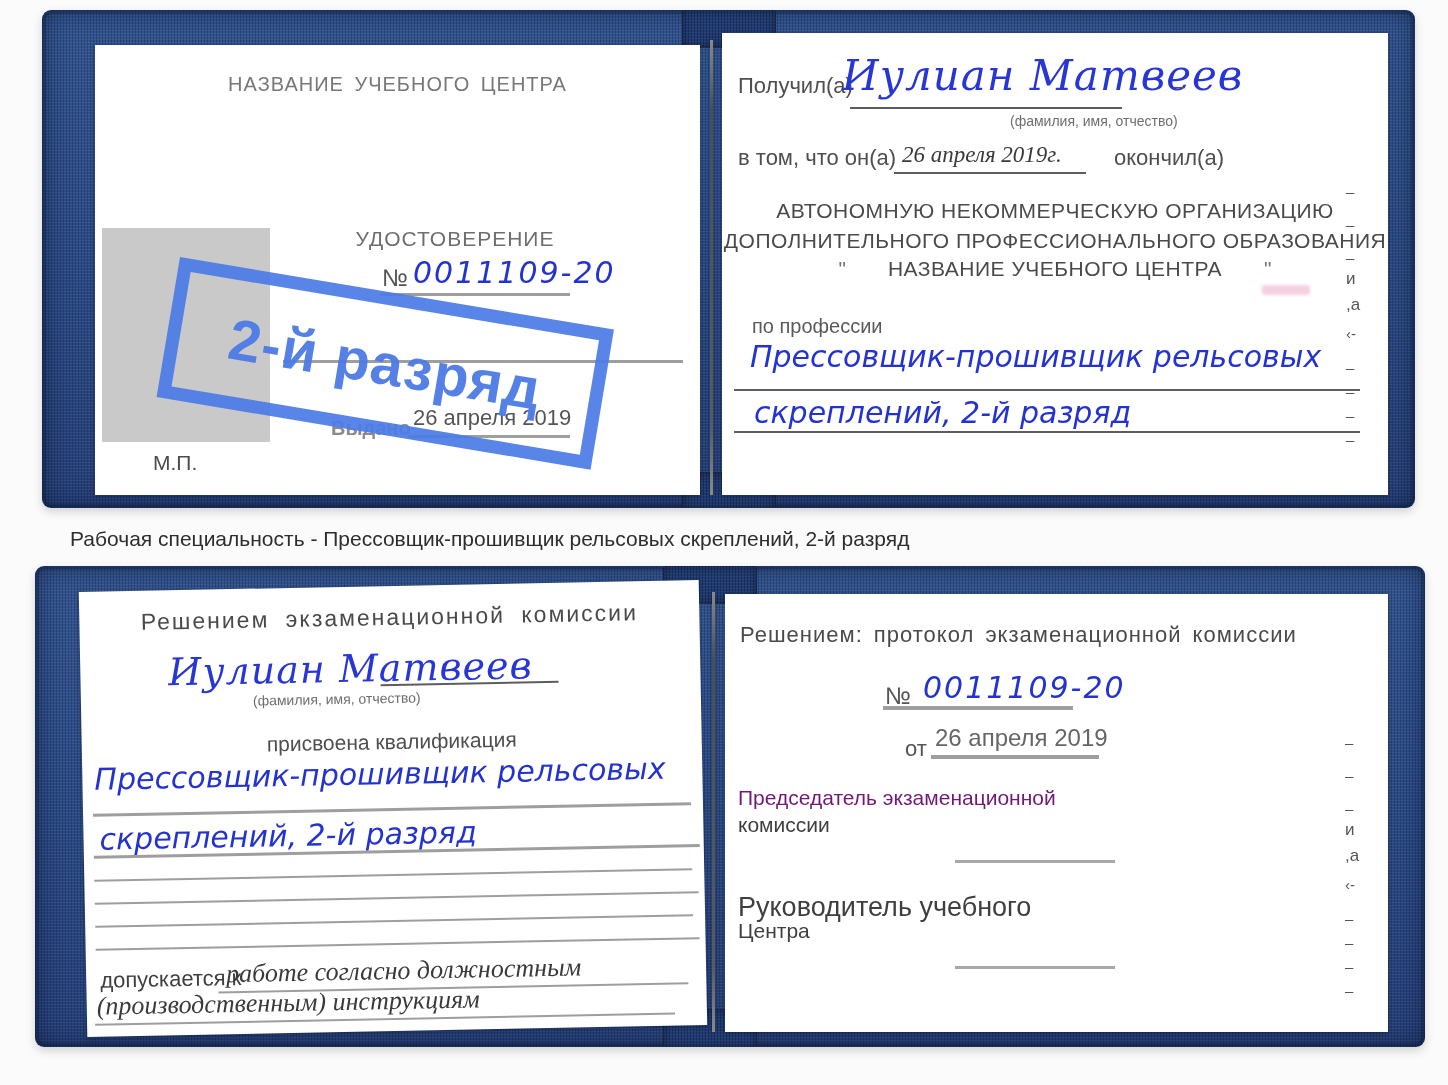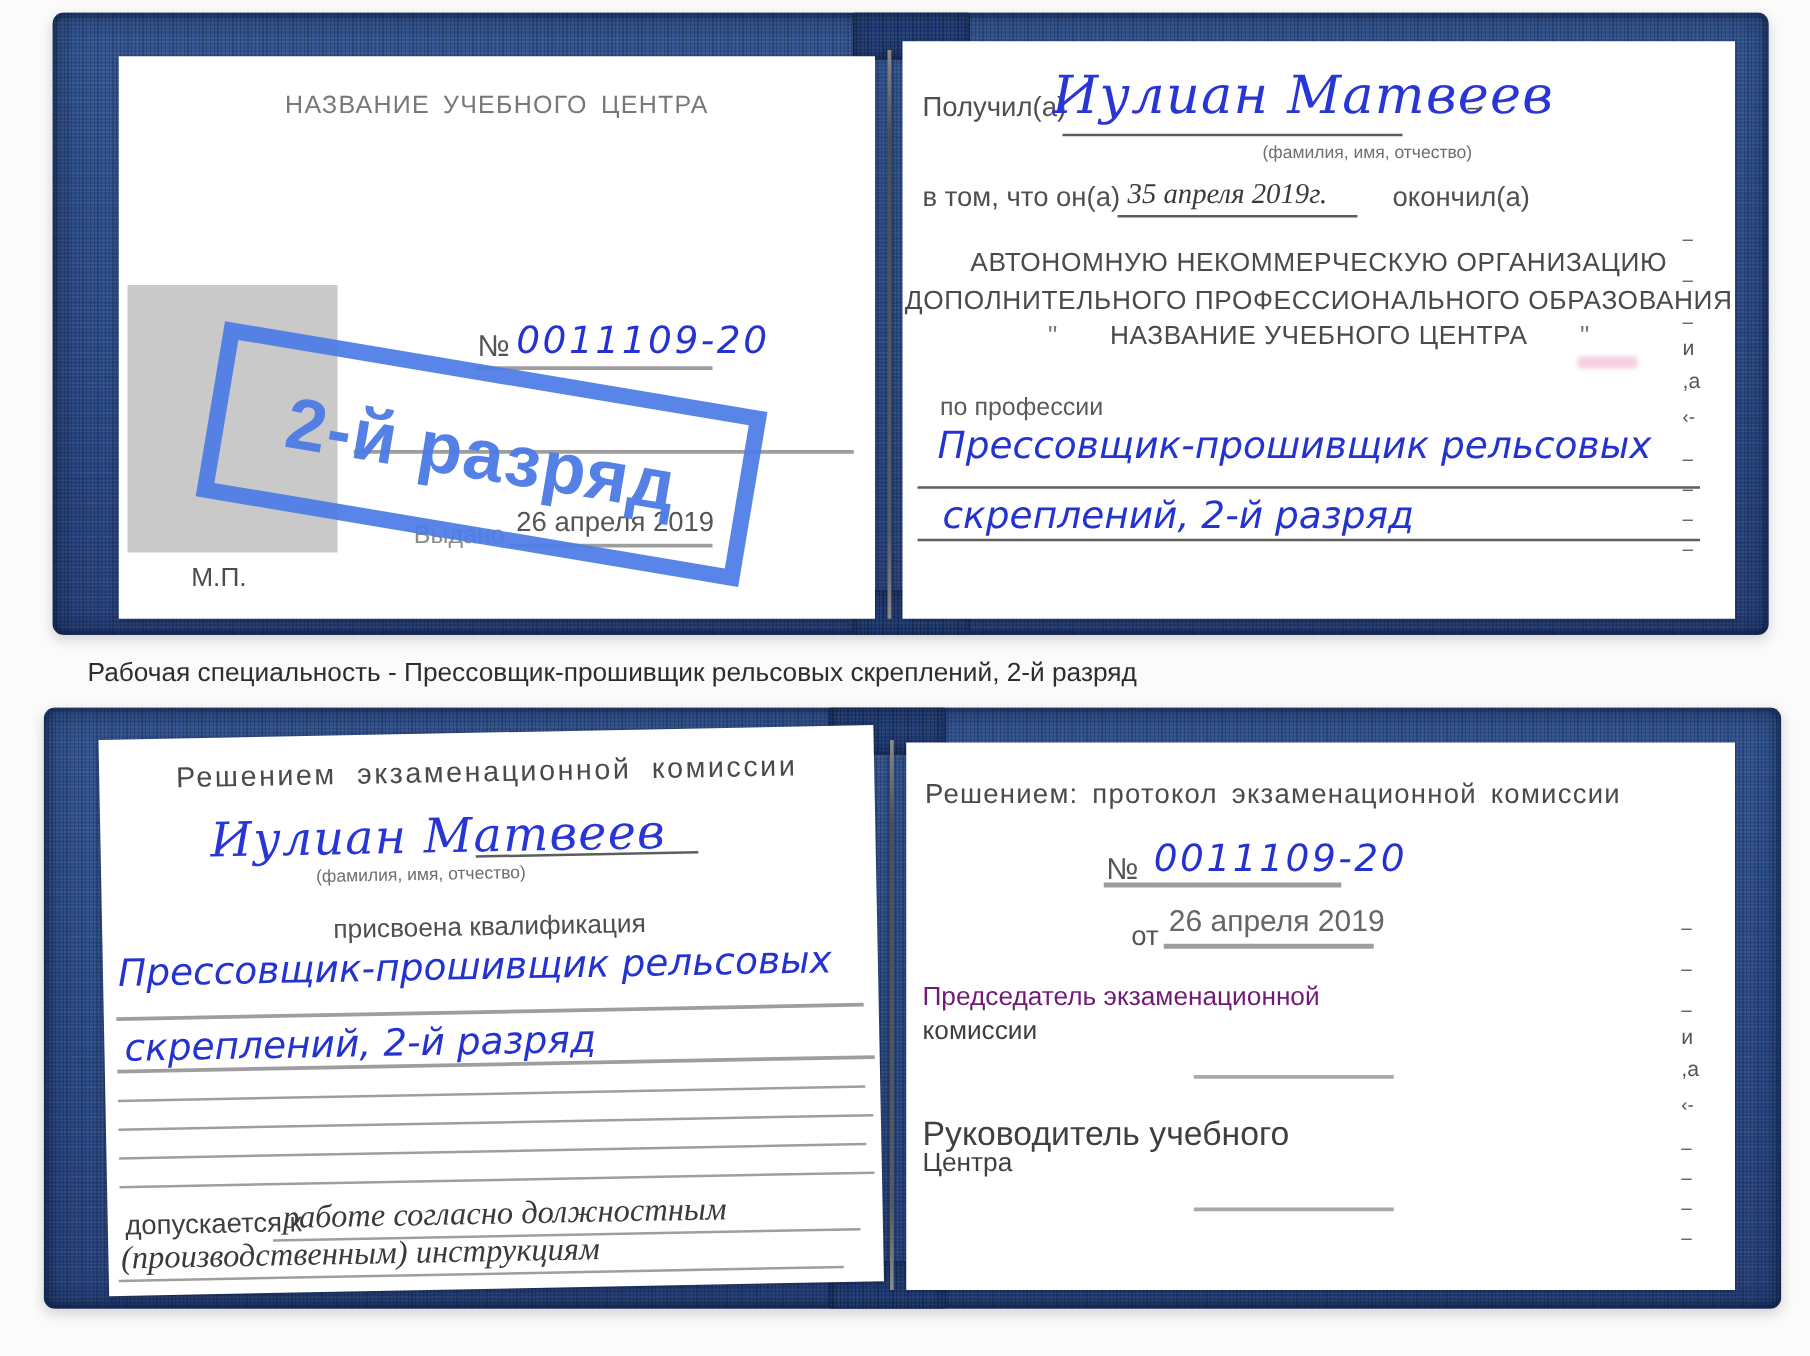--- a/index.html
+++ b/index.html
@@ -78,44 +78,45 @@
 </head>
 <body>
 
 <div class="cover" style="left:42px;top:10px;width:1373px;height:498px;">
   <div class="tab" style="left:640px;top:0;height:38px;"></div>
   <div class="tab" style="left:640px;bottom:0;height:36px;"></div>
 
   <div class="page" style="left:53px;top:35px;width:605px;height:450px;">
     <div class="p" style="left:0;top:28px;width:100%;text-align:center;font-size:20px;color:#787878;letter-spacing:1px;word-spacing:4px;">НАЗВАНИЕ УЧЕБНОГО ЦЕНТРА</div>
     <div class="photo" style="left:7px;top:183px;width:168px;height:214px;"></div>
+    <div class="p" style="left:200px;top:182px;width:320px;text-align:center;font-size:21px;color:#6e6e6e;letter-spacing:1px;">УДОСТОВЕРЕНИЕ</div>
     <div class="p" style="left:287px;top:219px;font-size:24px;color:#555;">№</div>
     <div class="hw" style="left:318px;top:210px;font-size:30px;letter-spacing:2px;">0011109-20</div>
     <div class="uline" style="left:285px;top:248px;width:190px;"></div>
     <div class="uline" style="left:188px;top:315px;width:400px;"></div>
-    <div class="p" style="left:236px;top:372px;font-size:20px;color:#8b8b8b;">Выдано</div>
+    <div class="p" style="left:236px;top:372px;font-size:20px;color:#8b8b8b;font-weight:bold;">Выдано</div>
     <div class="p" style="left:318px;top:360px;font-size:22px;color:#555;">26 апреля 2019</div>
     <div class="uline" style="left:313px;top:390px;width:162px;"></div>
     <div class="p" style="left:58px;top:406px;font-size:21px;color:#4c4c4c;">М.П.</div>
     <div class="stamp" style="left:85px;top:212px;width:414px;height:116px;">
       <span>2-й разряд</span>
     </div>
   </div>
 
   <div class="fold" style="left:668px;top:30px;height:455px;"></div>
 
   <div class="page" style="left:680px;top:23px;width:666px;height:462px;">
     <div class="p" style="left:16px;top:40px;font-size:22px;">Получил(а)</div>
     <div class="hw-name" style="left:120px;top:18px;font-size:42px;">Иулиан Матвеев</div>
     <div class="uline-thin" style="left:128px;top:74px;width:272px;"></div>
     <div class="p" style="left:288px;top:80px;font-size:14px;color:#6e6e6e;">(фамилия, имя, отчество)</div>
     <div class="p" style="left:452px;top:42px;font-size:20px;color:#555;">–</div>
 
     <div class="p" style="left:16px;top:112px;font-size:22px;">в том, что он(а)</div>
-    <div class="fill-serif" style="left:180px;top:109px;font-size:23px;">35 апреля 2019г.</div>
+    <div class="fill-serif" style="left:180px;top:109px;font-size:23px;">26 апреля 2019г.</div>
     <div class="uline-thin" style="left:172px;top:139px;width:192px;"></div>
     <div class="p" style="left:392px;top:112px;font-size:22px;">окончил(а)</div>
 
     <div class="p" style="left:0;top:166px;width:100%;text-align:center;font-size:21px;color:#4a4a4a;letter-spacing:.5px;">АВТОНОМНУЮ НЕКОММЕРЧЕСКУЮ ОРГАНИЗАЦИЮ</div>
     <div class="p" style="left:0;top:196px;width:100%;text-align:center;font-size:21px;color:#4a4a4a;letter-spacing:.5px;">ДОПОЛНИТЕЛЬНОГО ПРОФЕССИОНАЛЬНОГО ОБРАЗОВАНИЯ</div>
     <div class="abs" style="left:0;top:224px;width:100%;display:flex;justify-content:center;gap:42px;">
       <span class="gray" style="font-size:21px;">"</span>
       <span style="font-size:21px;color:#4a4a4a;letter-spacing:.5px;white-space:nowrap;">НАЗВАНИЕ УЧЕБНОГО ЦЕНТРА</span>
       <span class="gray" style="font-size:21px;">"</span>
     </div>

